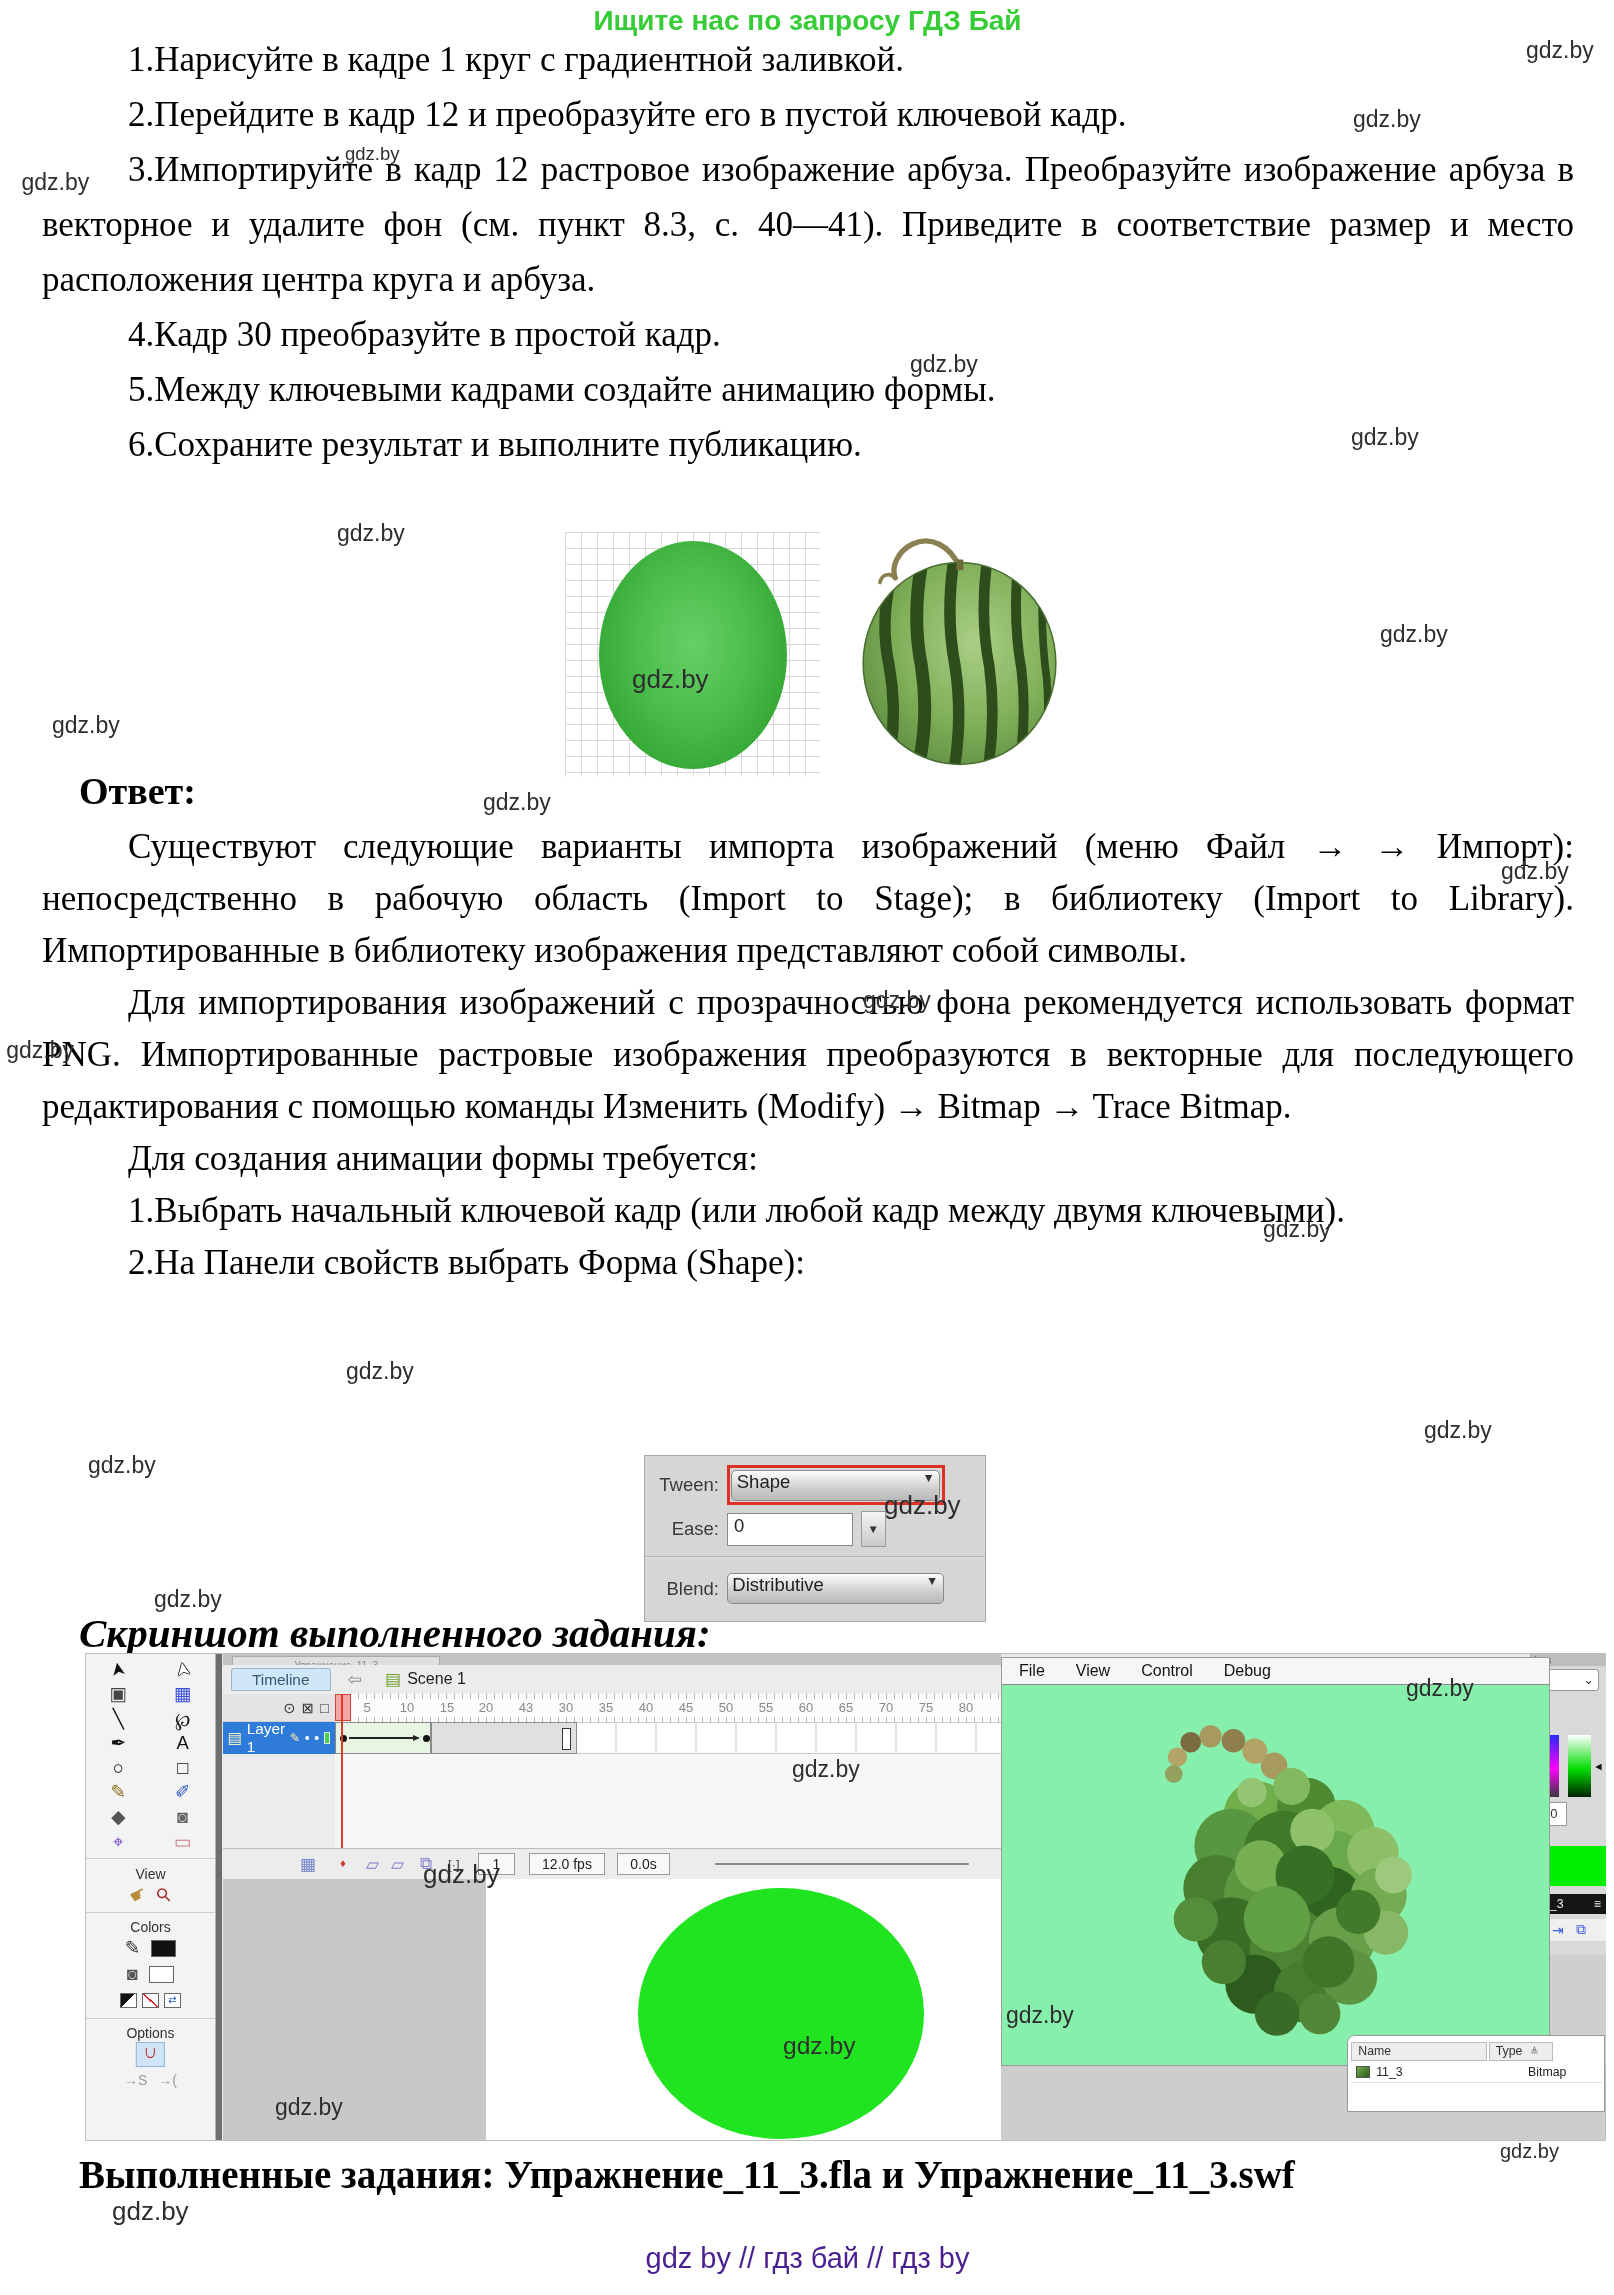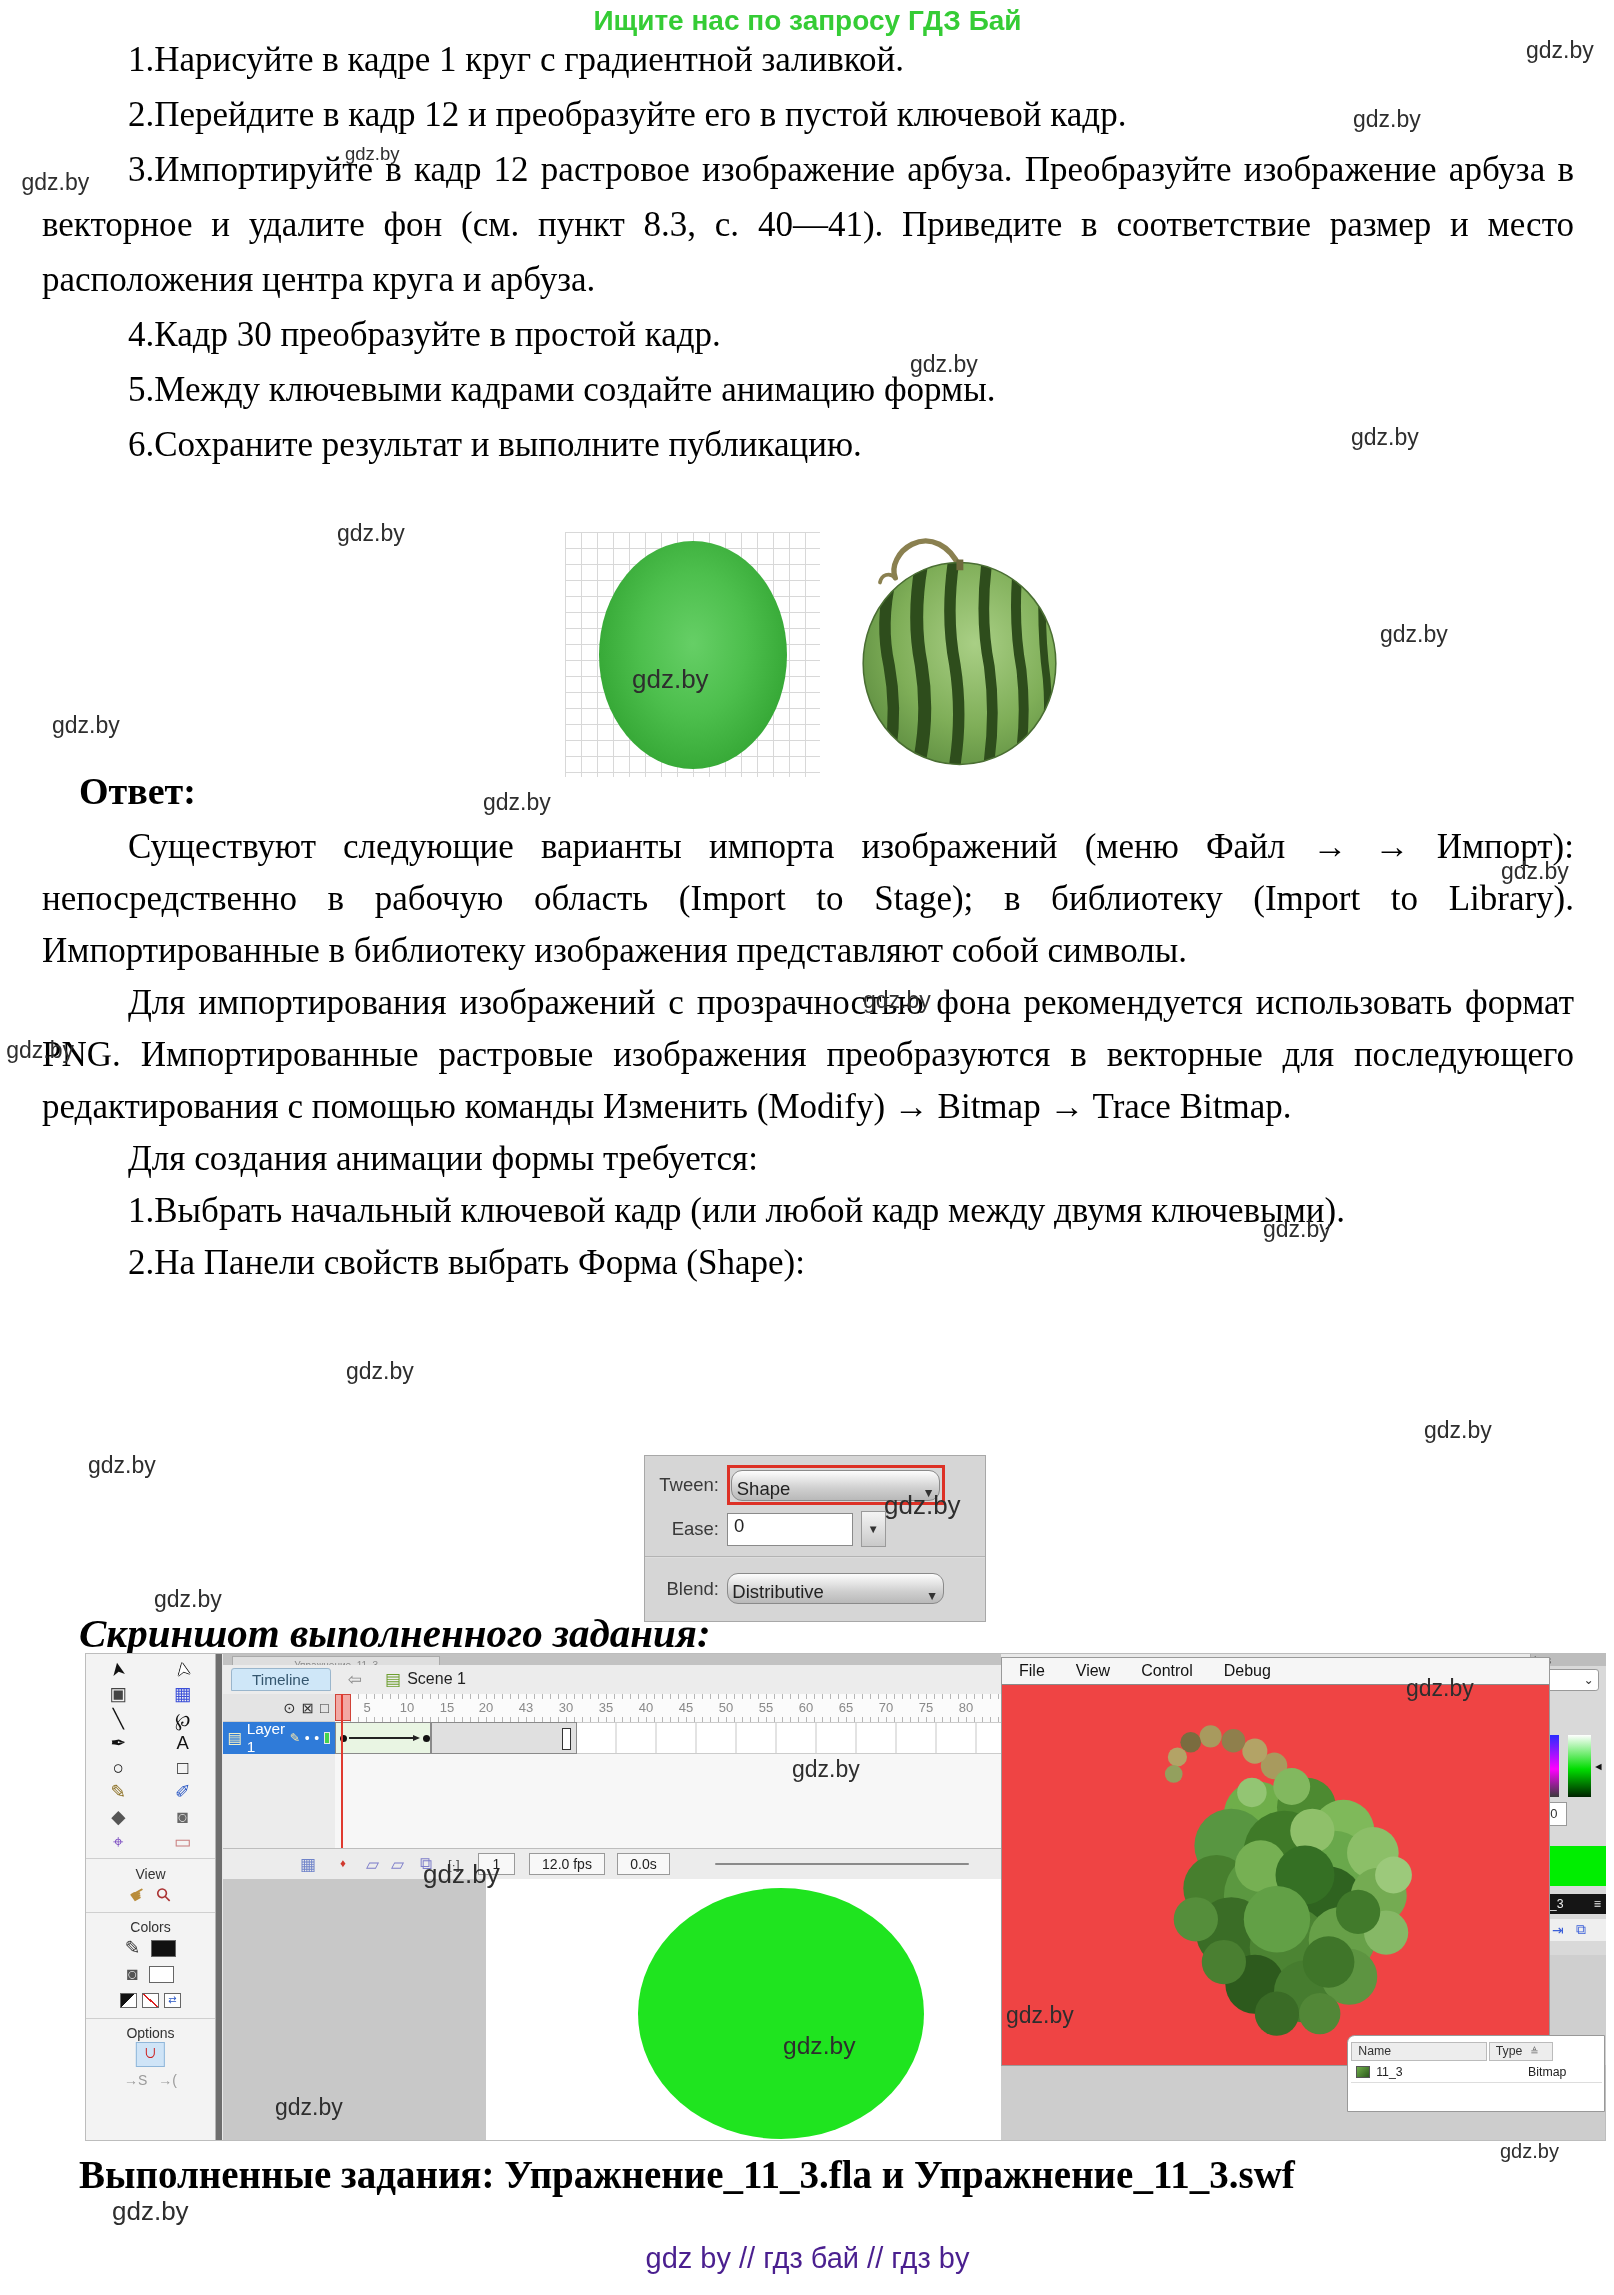--- a/index.html
+++ b/index.html
@@ -36,22 +36,22 @@
 
   
   .tween{position:absolute;left:644px;top:1455px;width:340px;height:165px;background:#d6d6d6;
      border:0.8px solid #a8a8a8;font-family:"Liberation Sans",sans-serif;font-size:18.5px;color:#3a3a3a;}
   .trow{position:absolute;left:0;display:flex;align-items:center;}
   .trow .tlabel{display:inline-block;width:74px;text-align:right;margin-right:7.7px;}
   .row-tween{top:9.2px;}
   .row-ease{top:55px;}
   .row-blend{top:117px;}
   .reddrop{display:inline-flex;align-items:center;border:3.1px solid #dd3126;padding:1.5px;background:#d6d6d6;}
-  .drop,.reddrop .inner{display:inline-flex;align-items:flex-end;justify-content:space-between;
-     width:198px;height:29px;border:0.8px solid #8a8a8a;border-radius:11px;
+  .drop,.reddrop .inner{display:inline-flex;align-items:flex-start;justify-content:space-between;
+     width:198px;height:29px;border:0.8px solid #8a8a8a;border-radius:5px;
      background:linear-gradient(#fdfdfd,#cfcfcf 60%,#b9b9b9);padding:0 4.6px;color:#222;}
   .drop.blend{width:206px;}
   .droparrow{font-size:12.3px;color:#333;margin-left:4.6px;}
   .easebox{display:inline-block;width:112px;height:28px;background:#fff;border:0.8px solid #8a8a8a;
      padding:1.5px 6.2px;color:#222;}
   .spin{display:inline-flex;align-items:center;justify-content:center;width:23px;height:34px;
      margin-left:7.7px;border:1.5px solid #9a9a9a;background:linear-gradient(#f4f4f4,#c9c9c9);
      font-size:11.5px;color:#333;}
   .tdivider{position:absolute;left:0;top:100px;width:100%;height:2.3px;
      background:linear-gradient(#9e9e9e,#f2f2f2);}
@@ -164,21 +164,21 @@
   .rc-alpha{position:absolute;left:2.3px;top:148px;width:32px;height:21.5px;background:#fff;border:0.8px solid #999;
      font-size:13px;color:#333;text-align:center;line-height:21.5px;}
   .rc-green{position:absolute;left:1.5px;top:192px;width:73px;height:40px;background:#00ee00;}
   .rc-bar{position:absolute;left:1.5px;top:240px;width:73px;height:20px;background:#151515;color:#eee;
      font-size:12.3px;display:flex;align-items:center;justify-content:space-between;padding:0 4.6px;box-sizing:border-box;}
   .rc-icons{position:absolute;left:1.5px;top:265px;width:73px;height:21.5px;display:flex;gap:12.3px;
      align-items:center;justify-content:center;color:#3b5fd8;font-size:14px;background:#efefef;}
   .rc-bottom{position:absolute;left:0;top:301px;width:75px;height:110px;background:#cfcfcf;}
 
   
-  .player{position:absolute;left:915px;top:3.1px;width:549px;height:409px;background:#ef4444;
+  .player{position:absolute;left:915px;top:3.1px;width:549px;height:409px;background:#86efac;
      border:0.8px solid #9a9a9a;box-sizing:border-box;}
   .pmenubar{position:absolute;left:0;top:0;width:100%;height:26px;background:#f6f6f6;
      border-bottom:1.5px solid #8a8a8a;}
   #player-menu{display:flex;gap:31px;padding-left:17px;align-items:center;height:100%;}
   .pmenu-item{font-size:16px;color:#111;}
   .vmelon{position:absolute;left:81px;top:40px;}
 
   
   .bottomband{position:absolute;left:915px;top:412px;width:604px;height:74px;background:#cdcdcd;}
   .libpanel{position:absolute;left:1261px;top:381px;width:258px;height:77px;background:#fff;

